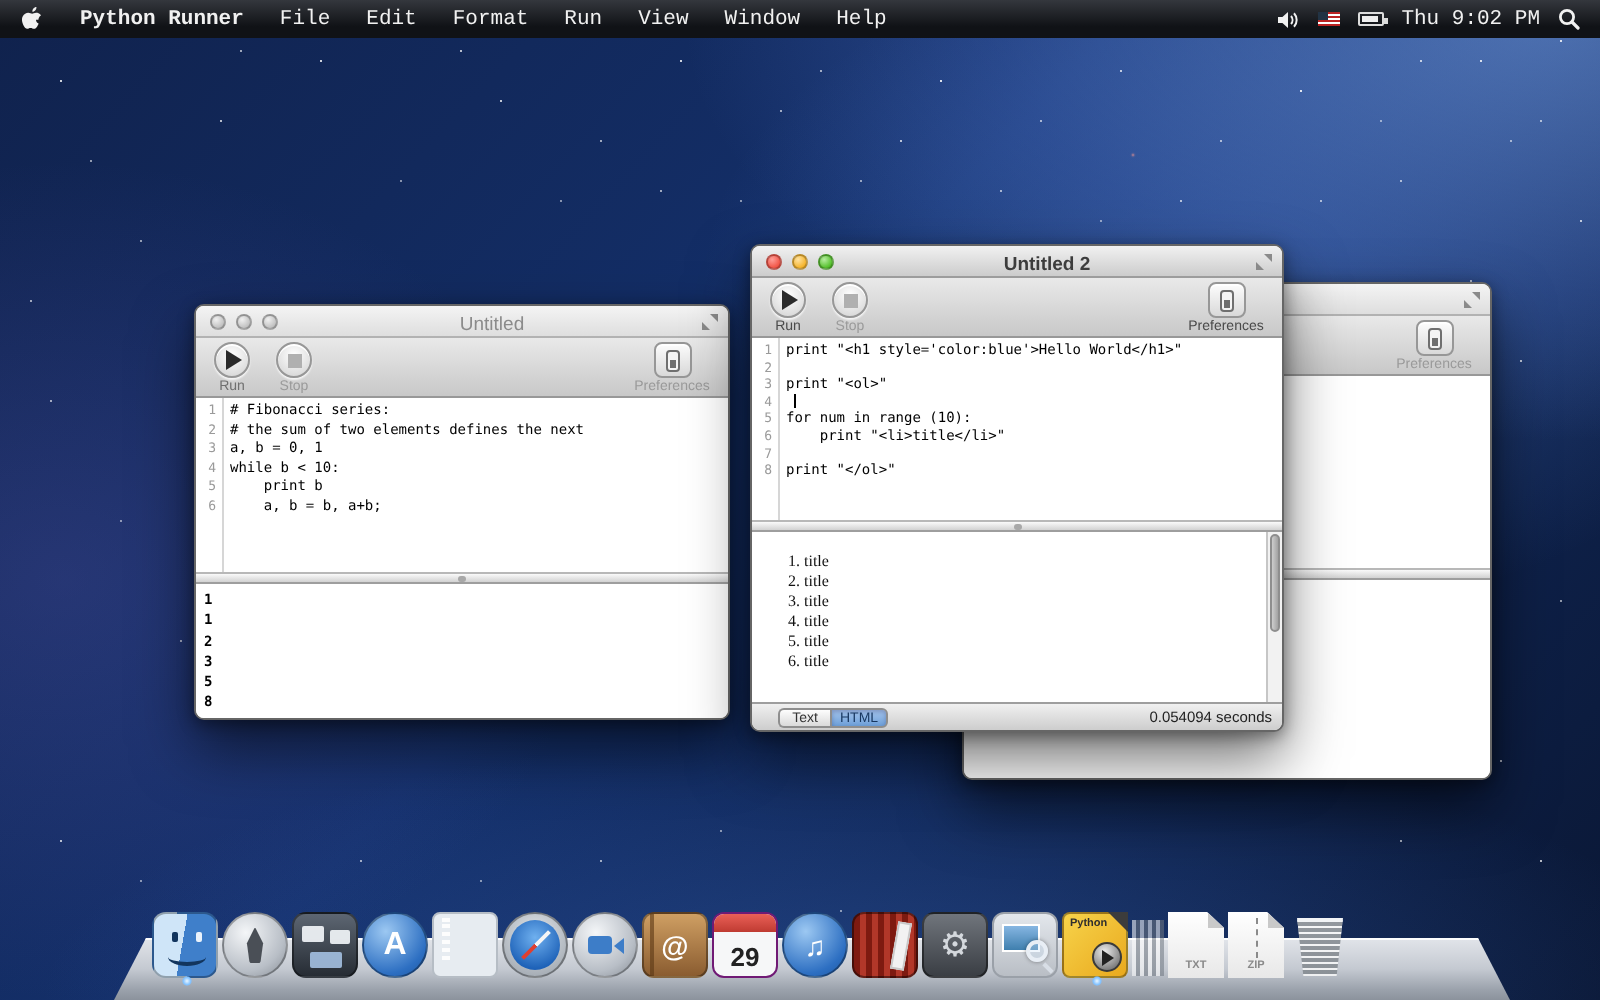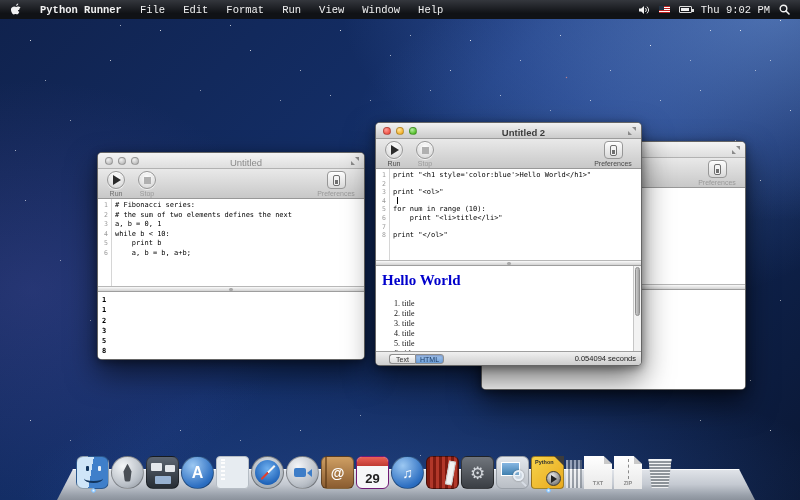--- a/index.html
+++ b/index.html
@@ -392,21 +392,20 @@
     <div class="cl"><span class="ln">5</span><span class="ct">for num in range (10):</span></div>
     <div class="cl"><span class="ln">6</span><span class="ct">    print "&lt;li&gt;title&lt;/li&gt;"</span></div>
     <div class="cl"><span class="ln">7</span><span class="ct"></span></div>
     <div class="cl"><span class="ln">8</span><span class="ct">print "&lt;/ol&gt;"</span></div>
   </div>
   <div class="splitter">
       <span class="grip"></span>
     </div>
   <div class="output">
     <div class="html-out">
-      <h1>Hello World</h1>
       <ol>
         <li>title</li>
         <li>title</li>
         <li>title</li>
         <li>title</li>
         <li>title</li>
         <li>title</li>
       </ol>
     </div>
     <div class="sb">

